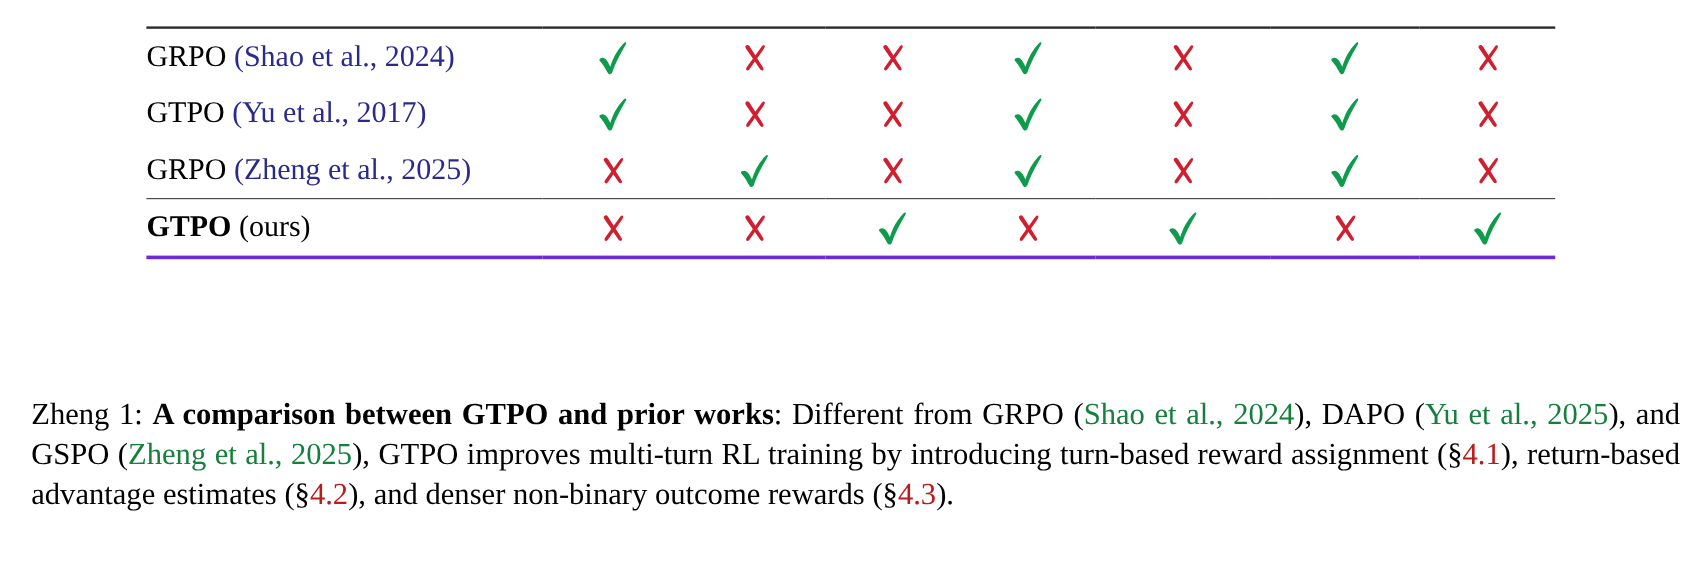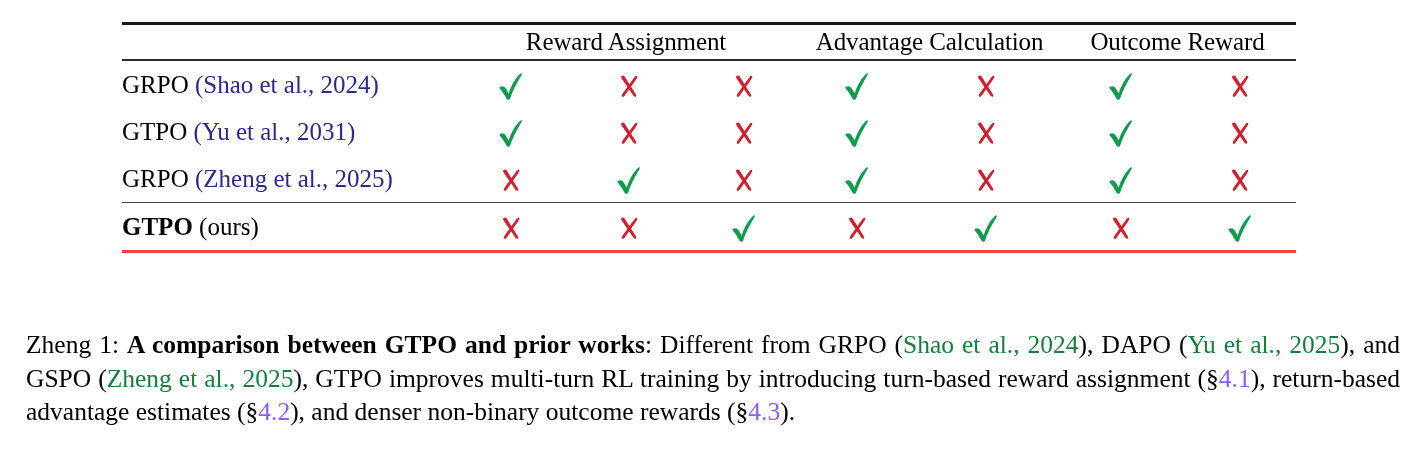--- a/index.html
+++ b/index.html
@@ -32,21 +32,21 @@
   table.cmp {
     border-collapse: collapse;
     width: 1174px;
     table-layout: fixed;
   }
 
   
   .rule-top    { border-top: 3px solid #1a1a1a; }
   .rule-mid    { border-top: 2.2px solid #2b2b2b; }
   .rule-thin   { border-top: 1.7px solid #4a4a4a; }
-  .rule-bottom { border-bottom: 3px solid #ef4444; }
+  .rule-bottom { border-bottom: 3px solid #6d28d9; }
 
   table.cmp td, table.cmp th {
     padding: 0;
     font-weight: normal;
     vertical-align: middle;
   }
 
   
   col.c-name { width: 330px; }
   col.c-tok  { width: 118px; }
@@ -96,47 +96,41 @@
     left: 26px;
     top: 328px;
     width: 1374px;
     font-size: 25.5px;
     line-height: 33.5px;
     text-align: justify;
     text-justify: inter-word;
   }
   .caption b { font-weight: bold; }
   .caption .cite { color: #15803d; }
-  .caption .secref { color: #8b5cf6; }
+  .caption .secref { color: #b91c1c; }
 </style>
 </head>
 <body>
 
 <div class="page">
 
   <div class="table-wrap">
     <table class="cmp">
       <colgroup>
         <col class="c-name">
           <col class="c-tok">
           <col class="c-seq">
           <col class="c-turn">
         <col class="c-rew">
           <col class="c-ret">
           <col class="c-bin">
           <col class="c-den">
       </colgroup>
 
       <thead>
-        <tr>
-          <th class="rule-top"></th>
-          <th class="rule-top grp-head" colspan="3">Reward Assignment</th>
-          <th class="rule-top grp-head" colspan="2">Advantage Calculation</th>
-          <th class="rule-top grp-head" colspan="2">Outcome Reward</th>
-        </tr>
       </thead>
 
       <tbody id="tbody">
           <tr class="row-h">
             <td class="row-label rule-mid"><span>GRPO</span> <span class="cite">(Shao et al., 2024)</span></td>
             <td class="mark-cell rule-mid"><span class="glyph"><svg width="26" height="30" viewBox="0 0 26 30">
                   <path d="M2.2 15.8 C4.6 14.4 6.6 15.6 8.4 18.4 C9.2 19.7 9.9 21.1 10.6 22.6 C12.4 16.2 16.0 9.0 21.6 3.2 C23.4 1.4 24.6 2.0 23.4 4.2 C18.6 12.2 14.6 20.0 12.2 27.2 C11.5 29.2 9.4 29.4 8.4 27.6 C6.6 24.2 4.5 20.6 1.9 17.8 C1.2 17.0 1.4 16.2 2.2 15.8 Z" fill="#0e9b4c"></path>
                 </svg></span></td>
             <td class="mark-cell rule-mid"><span class="glyph"><svg width="24" height="28" viewBox="0 0 24 28">
                   <path d="M4.6 4.0 C5.6 3.0 7.0 3.4 7.8 4.8 L19.0 22.4 C19.8 23.7 19.0 25.2 17.6 24.6 C16.8 24.3 16.2 23.4 15.6 22.5 L4.6 6.4 C3.9 5.4 3.9 4.6 4.6 4.0 Z" fill="#d02030"></path>
@@ -155,21 +149,21 @@
                 </svg></span></td>
             <td class="mark-cell rule-mid"><span class="glyph"><svg width="26" height="30" viewBox="0 0 26 30">
                   <path d="M2.2 15.8 C4.6 14.4 6.6 15.6 8.4 18.4 C9.2 19.7 9.9 21.1 10.6 22.6 C12.4 16.2 16.0 9.0 21.6 3.2 C23.4 1.4 24.6 2.0 23.4 4.2 C18.6 12.2 14.6 20.0 12.2 27.2 C11.5 29.2 9.4 29.4 8.4 27.6 C6.6 24.2 4.5 20.6 1.9 17.8 C1.2 17.0 1.4 16.2 2.2 15.8 Z" fill="#0e9b4c"></path>
                 </svg></span></td>
             <td class="mark-cell rule-mid"><span class="glyph"><svg width="24" height="28" viewBox="0 0 24 28">
                   <path d="M4.6 4.0 C5.6 3.0 7.0 3.4 7.8 4.8 L19.0 22.4 C19.8 23.7 19.0 25.2 17.6 24.6 C16.8 24.3 16.2 23.4 15.6 22.5 L4.6 6.4 C3.9 5.4 3.9 4.6 4.6 4.0 Z" fill="#d02030"></path>
                   <path d="M18.6 4.0 C19.6 3.2 20.8 4.0 20.2 5.4 C19.9 6.1 19.4 6.9 18.9 7.7 L7.4 24.0 C6.6 25.1 5.2 25.2 4.8 23.9 C4.6 23.1 5.2 22.2 5.8 21.3 L17.2 5.5 C17.6 4.9 18.1 4.4 18.6 4.0 Z" fill="#d02030"></path>
                 </svg></span></td>
           </tr>
           <tr class="row-h">
-            <td class="row-label "><span>GTPO</span> <span class="cite">(Yu et al., 2031)</span></td>
+            <td class="row-label "><span>GTPO</span> <span class="cite">(Yu et al., 2017)</span></td>
             <td class="mark-cell "><span class="glyph"><svg width="26" height="30" viewBox="0 0 26 30">
                   <path d="M2.2 15.8 C4.6 14.4 6.6 15.6 8.4 18.4 C9.2 19.7 9.9 21.1 10.6 22.6 C12.4 16.2 16.0 9.0 21.6 3.2 C23.4 1.4 24.6 2.0 23.4 4.2 C18.6 12.2 14.6 20.0 12.2 27.2 C11.5 29.2 9.4 29.4 8.4 27.6 C6.6 24.2 4.5 20.6 1.9 17.8 C1.2 17.0 1.4 16.2 2.2 15.8 Z" fill="#0e9b4c"></path>
                 </svg></span></td>
             <td class="mark-cell "><span class="glyph"><svg width="24" height="28" viewBox="0 0 24 28">
                   <path d="M4.6 4.0 C5.6 3.0 7.0 3.4 7.8 4.8 L19.0 22.4 C19.8 23.7 19.0 25.2 17.6 24.6 C16.8 24.3 16.2 23.4 15.6 22.5 L4.6 6.4 C3.9 5.4 3.9 4.6 4.6 4.0 Z" fill="#d02030"></path>
                   <path d="M18.6 4.0 C19.6 3.2 20.8 4.0 20.2 5.4 C19.9 6.1 19.4 6.9 18.9 7.7 L7.4 24.0 C6.6 25.1 5.2 25.2 4.8 23.9 C4.6 23.1 5.2 22.2 5.8 21.3 L17.2 5.5 C17.6 4.9 18.1 4.4 18.6 4.0 Z" fill="#d02030"></path>
                 </svg></span></td>
             <td class="mark-cell "><span class="glyph"><svg width="24" height="28" viewBox="0 0 24 28">
                   <path d="M4.6 4.0 C5.6 3.0 7.0 3.4 7.8 4.8 L19.0 22.4 C19.8 23.7 19.0 25.2 17.6 24.6 C16.8 24.3 16.2 23.4 15.6 22.5 L4.6 6.4 C3.9 5.4 3.9 4.6 4.6 4.0 Z" fill="#d02030"></path>
                   <path d="M18.6 4.0 C19.6 3.2 20.8 4.0 20.2 5.4 C19.9 6.1 19.4 6.9 18.9 7.7 L7.4 24.0 C6.6 25.1 5.2 25.2 4.8 23.9 C4.6 23.1 5.2 22.2 5.8 21.3 L17.2 5.5 C17.6 4.9 18.1 4.4 18.6 4.0 Z" fill="#d02030"></path>

